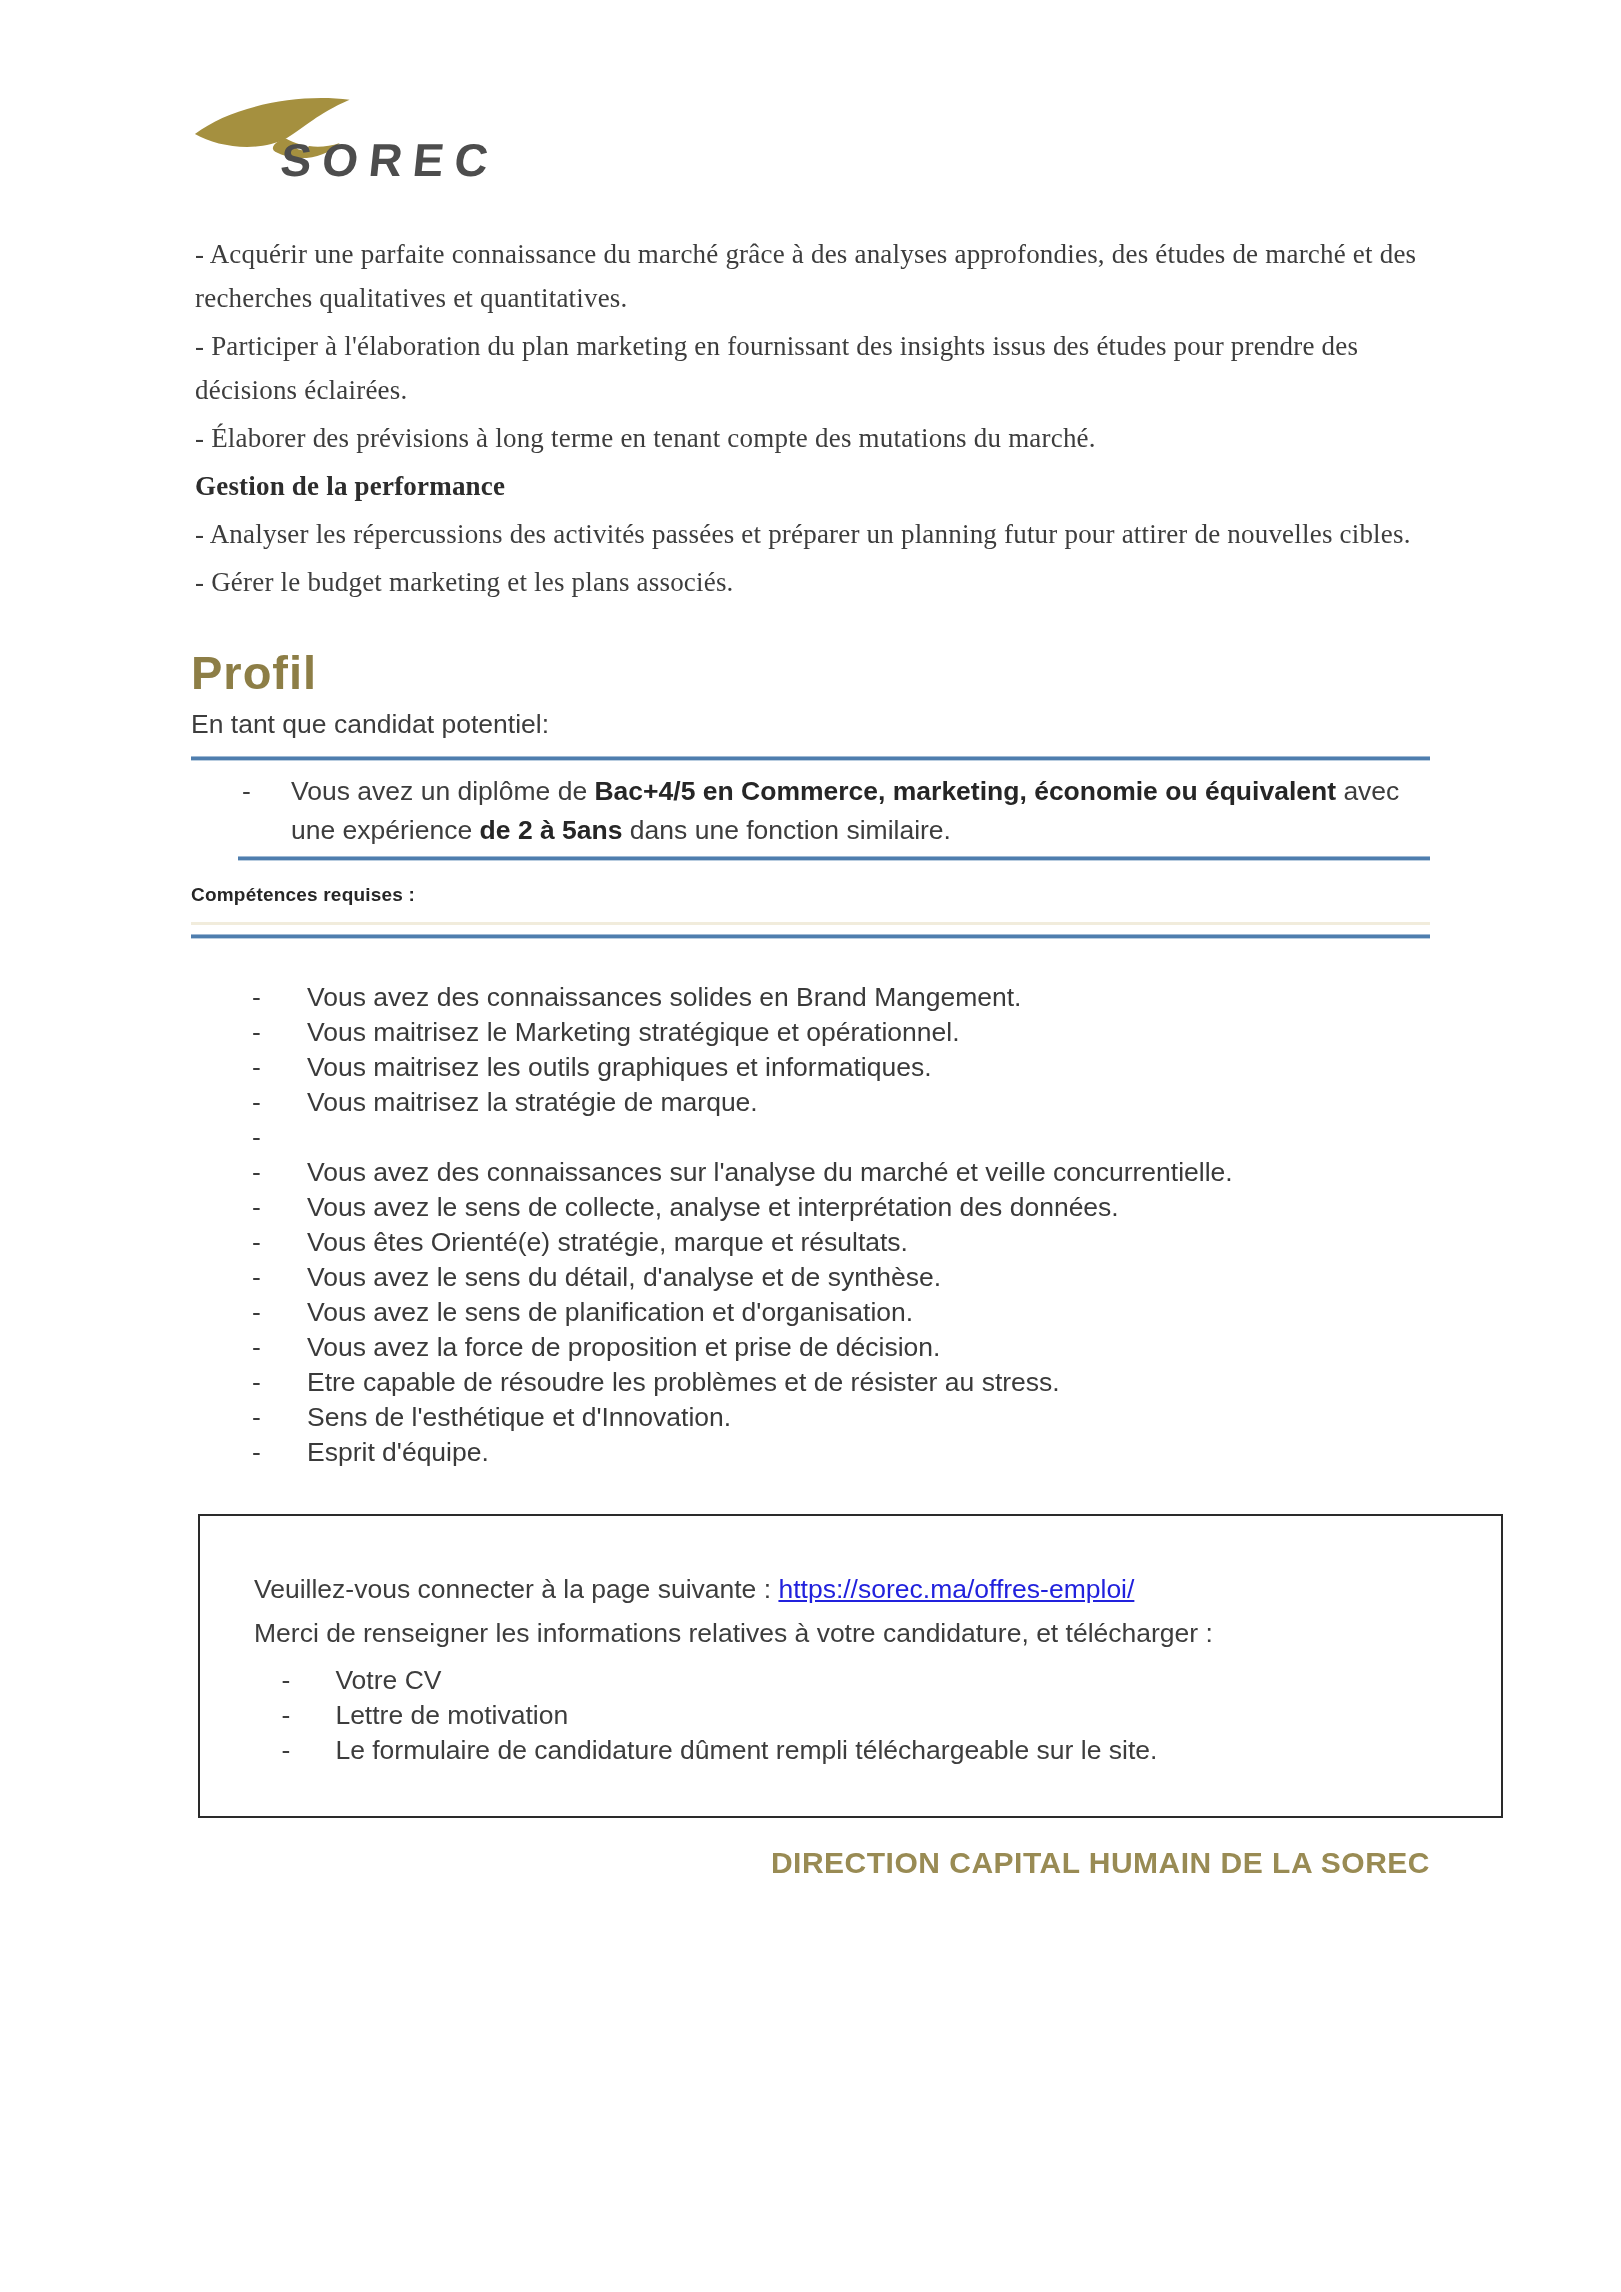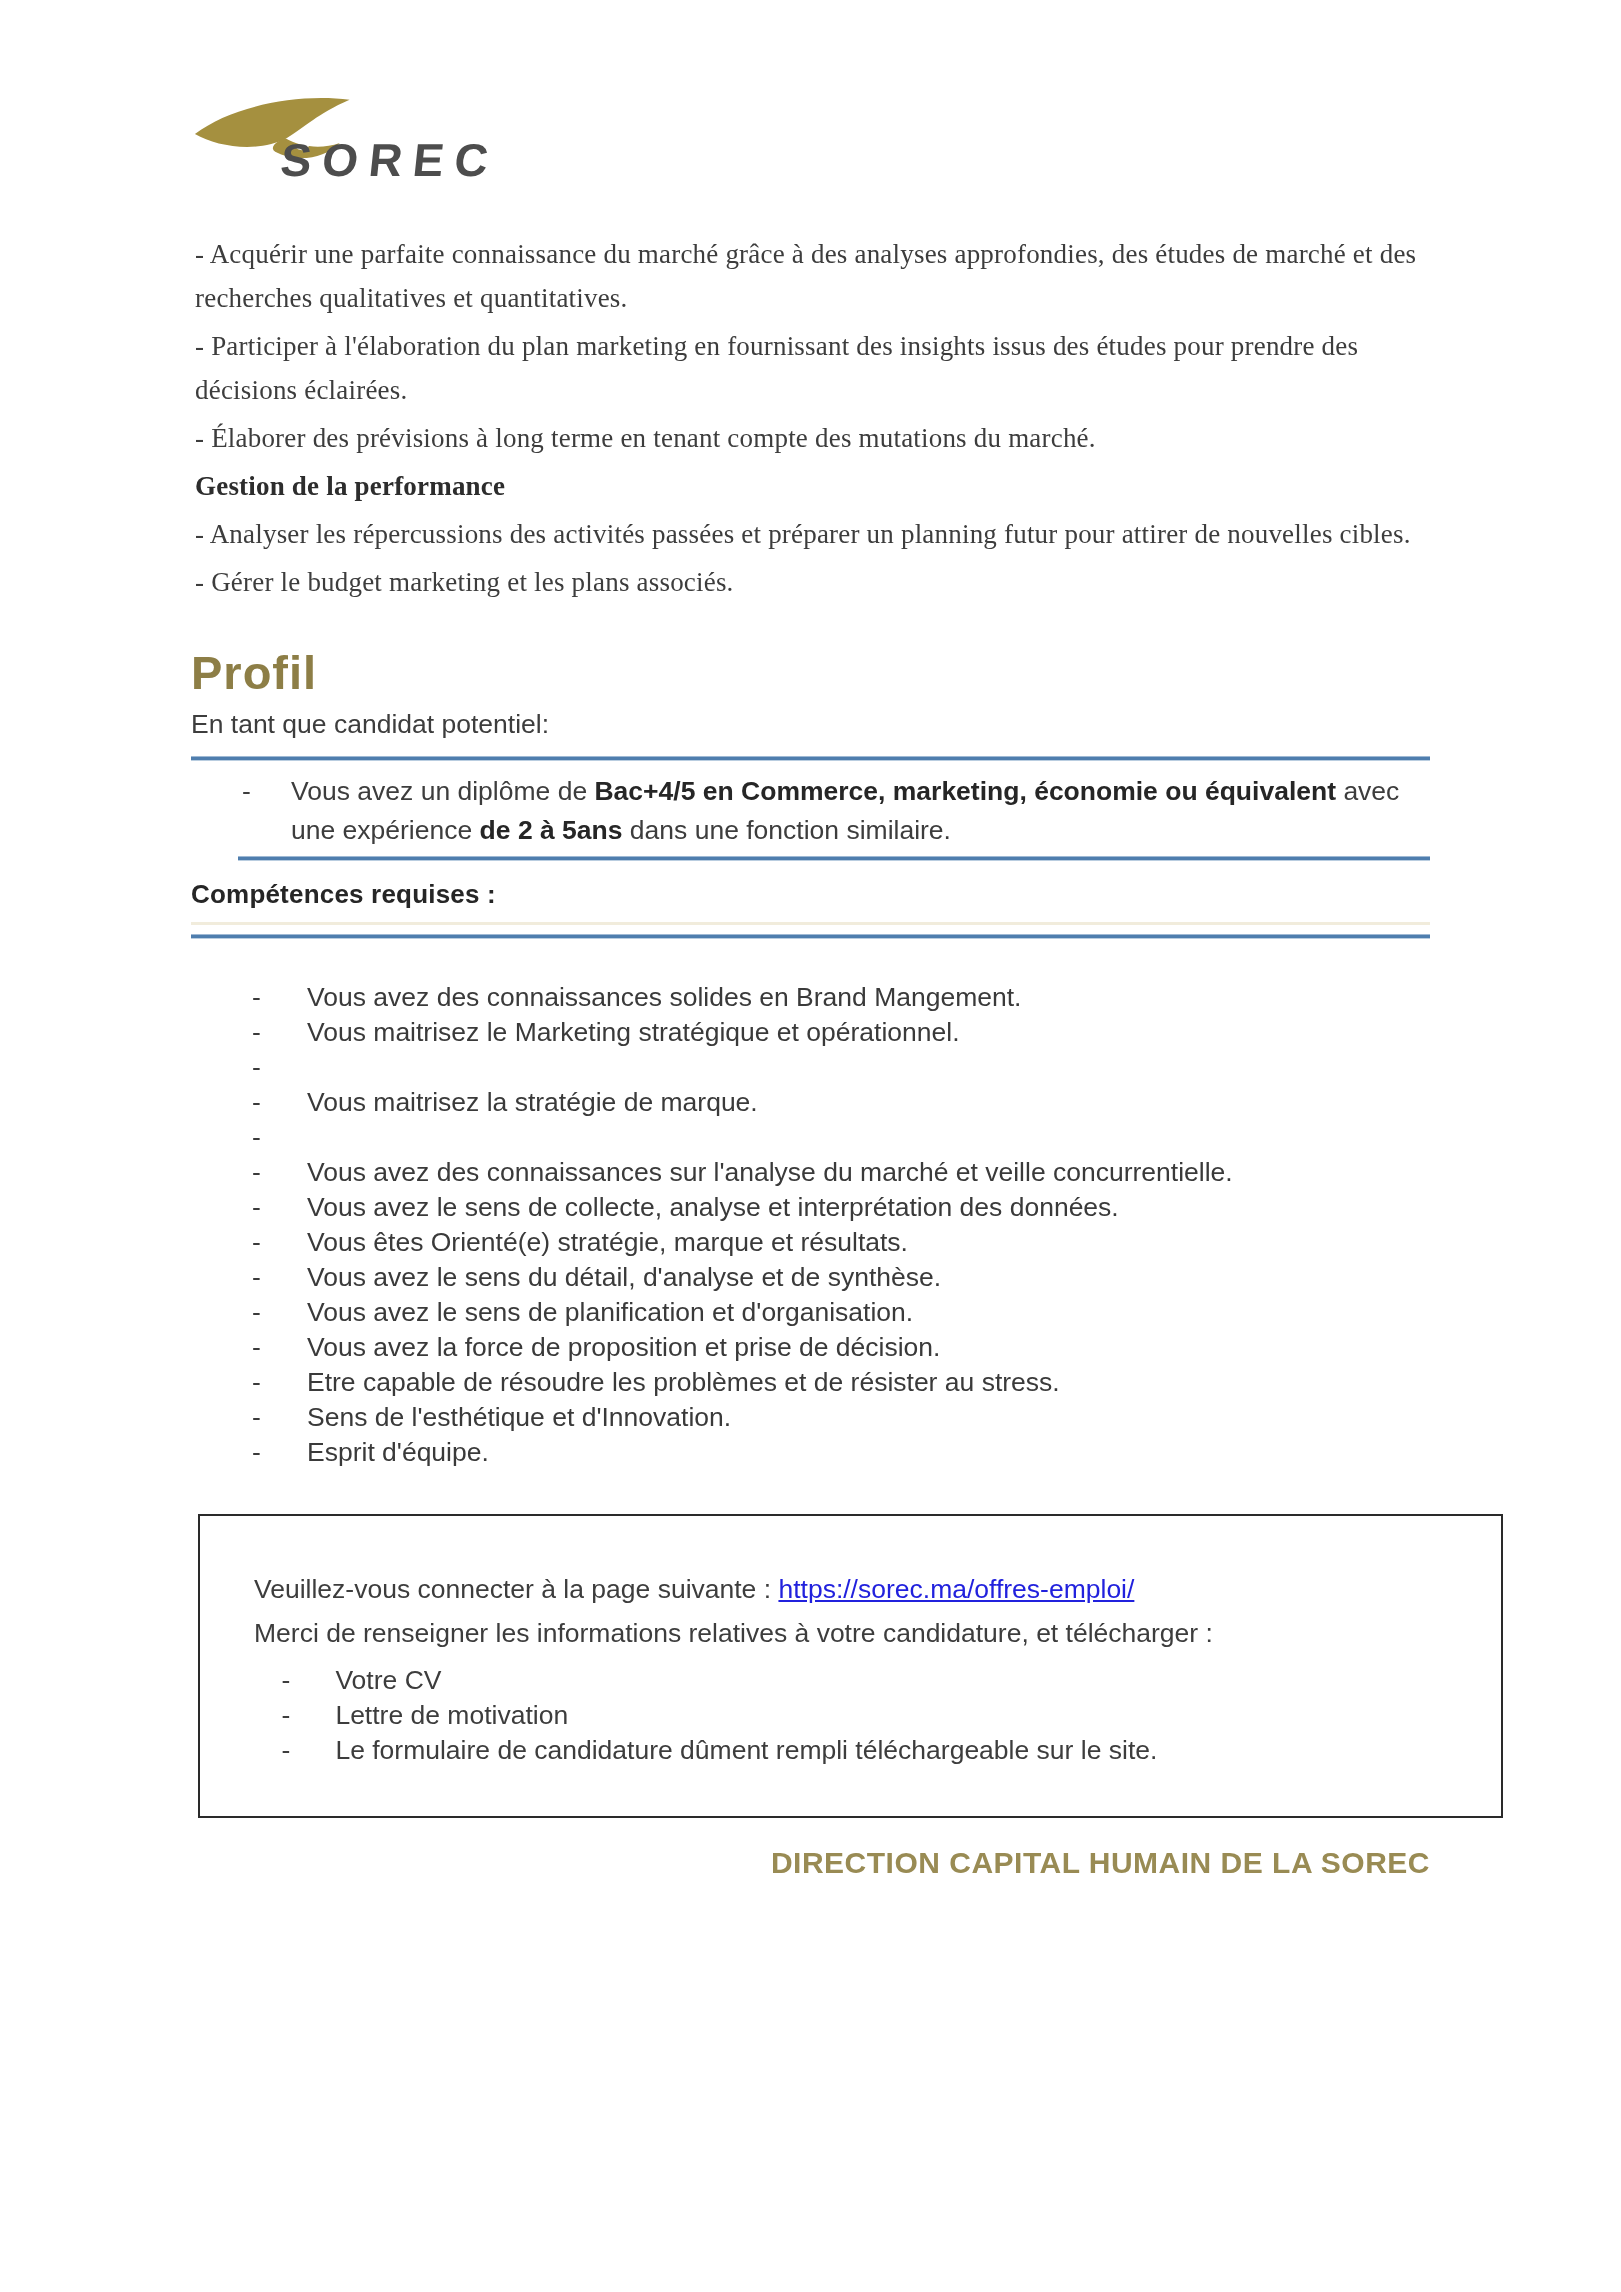--- a/index.html
+++ b/index.html
@@ -53,21 +53,21 @@
   .dash-row { display: flex; align-items: flex-start; }
   .dash { flex: 0 0 55px; text-align: left; }
 
   .diploma {
     margin: 11.8px 0 0 51px; font-size: 26.5px; line-height: 39px;
   }
   .diploma .dash { flex: 0 0 49px; }
   .diploma b { color: #262626; }
 
   .comp-heading {
-    margin: 13.7px 0 0 0; font-size: 26px; line-height: 39px;
+    margin: 13.7px 0 0 0; font-size: 19px; line-height: 39px;
     font-weight: bold; color: #262626; letter-spacing: 0.2px;
   }
 
   .hlist { list-style: none; margin: 41px 0 0 61px; padding: 0; }
   .hlist li {
     display: flex; font-size: 26.5px; line-height: 35px; color: #3a3a3a;
   }
 
   
   .app-box {
@@ -139,20 +139,21 @@
     <li>
         <span class="dash">-</span>
         <span>Vous avez des connaissances solides en Brand Mangement.</span>
       </li>
     <li>
         <span class="dash">-</span>
         <span>Vous maitrisez le Marketing stratégique et opérationnel.</span>
       </li>
     <li>
         <span class="dash">-</span>
+        <span>Vous maitrisez les outils graphiques et informatiques.</span>
       </li>
     <li>
         <span class="dash">-</span>
         <span>Vous maitrisez la stratégie de marque.</span>
       </li>
     <li>
         <span class="dash">-</span>
       </li>
     <li>
         <span class="dash">-</span>

